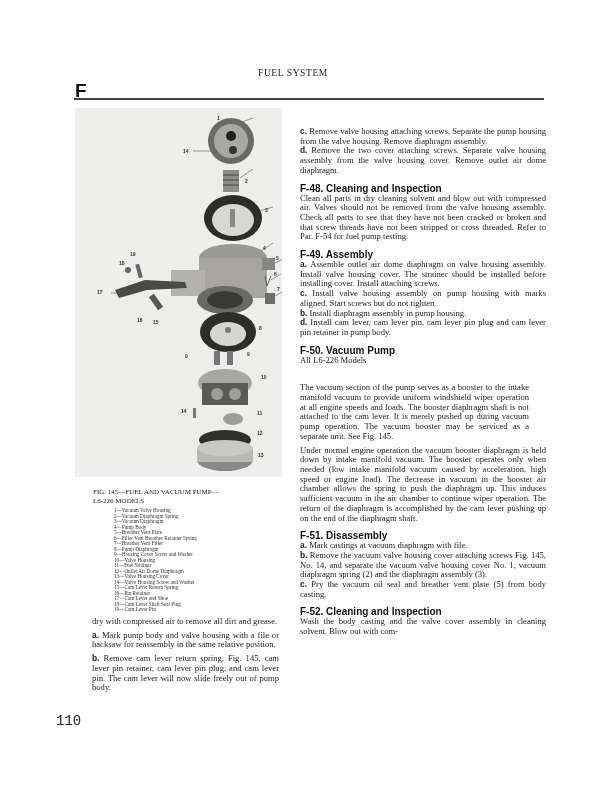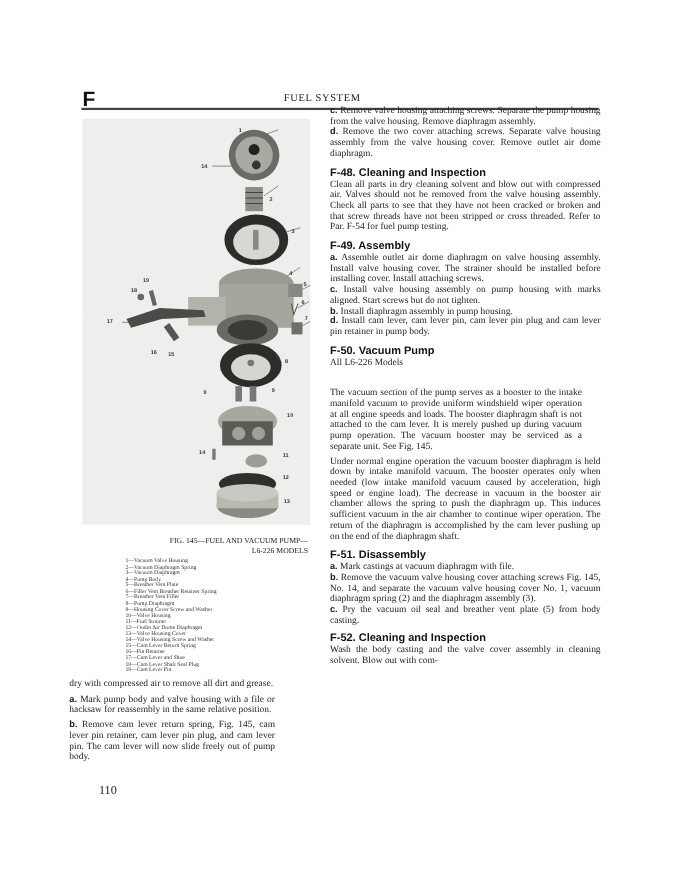--- a/index.html
+++ b/index.html
@@ -1,35 +1,35 @@
 <!DOCTYPE html>
 <html><head>
 <meta charset="utf-8">
 <style>
   html, body { margin: 0; padding: 0; background: #ffffff; }
   body { width: 612px; height: 791px; position: relative; overflow: hidden; font-family: "DejaVu Serif", serif; color: #222; }
   .hdr-letter { position: absolute; left: 75px; top: 80px; font-family: "Liberation Sans", sans-serif; font-weight: bold; font-size: 19px; color: #111; }
-  .hdr-title { position: absolute; left: 258px; top: 85px; font-family: "Liberation Serif", serif; font-size: 9.5px; letter-spacing: 0.6px; color: #222; }
+  .hdr-title { position: absolute; left: 258px; top: 68px; font-family: "Liberation Serif", serif; font-size: 9.5px; letter-spacing: 0.6px; color: #222; }
   .hdr-rule { position: absolute; left: 74px; top: 98px; width: 470px; height: 2px; background: #444; }
 
   .figure { position: absolute; left: 75px; top: 108px; width: 207px; height: 180px; background: #eeeeec; }
   .figure2 { position: absolute; left: 75px; top: 288px; width: 207px; height: 189px; background: #eeeeec; }
   .fig-svg { position: absolute; left: 75px; top: 108px; width: 207px; height: 369px; }
-  .fig-caption { position: absolute; left: 80px; top: 488px; width: 200px; text-align: right; font-family: "Liberation Serif", serif; font-size: 7px; line-height: 9px; color: #222; }
+  .fig-caption { position: absolute; left: 93px; top: 488px; width: 200px; text-align: left; font-family: "Liberation Serif", serif; font-size: 7px; line-height: 9px; color: #222; }
   .legend { position: absolute; left: 114px; top: 508px; font-family: "Liberation Serif", serif; font-size: 5.2px; line-height: 5.5px; color: #333; }
   .legend div { white-space: nowrap; }
 
   .col { position: absolute; font-family: "Liberation Serif", serif; font-size: 8.6px; line-height: 9.7px; color: #222; text-align: justify; }
   .col p { margin: 0 17px 4px 0; }
   .col p.tight { margin: 0; }
   .col .lbl { font-family: "Liberation Sans", sans-serif; font-weight: bold; font-size: 8.4px; }
   .col h3 { margin: 8px 0 0 0; font-family: "Liberation Sans", sans-serif; font-weight: bold; font-size: 10px; line-height: 10px; color: #111; }
-  .left-col { left: 63px; top: 617px; width: 204px; }
-  .right-col { left: 300px; top: 96px; width: 246px; }
-  .page-num { position: absolute; left: 90px; top: 713px; font-family: Liberation Serif, serif; font-size: 11px; color: #222; }
+  .left-col { left: 92px; top: 617px; width: 204px; }
+  .right-col { left: 300px; top: 127px; width: 246px; }
+  .page-num { position: absolute; left: 56px; top: 713px; font-family: Liberation Mono, monospace; font-size: 14px; color: #222; }
 </style>
 </head>
 <body>
 
 <div class="hdr-letter">F</div>
 <div class="hdr-title">FUEL SYSTEM</div>
 <div class="hdr-rule"></div>
 
 <div class="figure"></div>
 <div class="figure2"></div>

